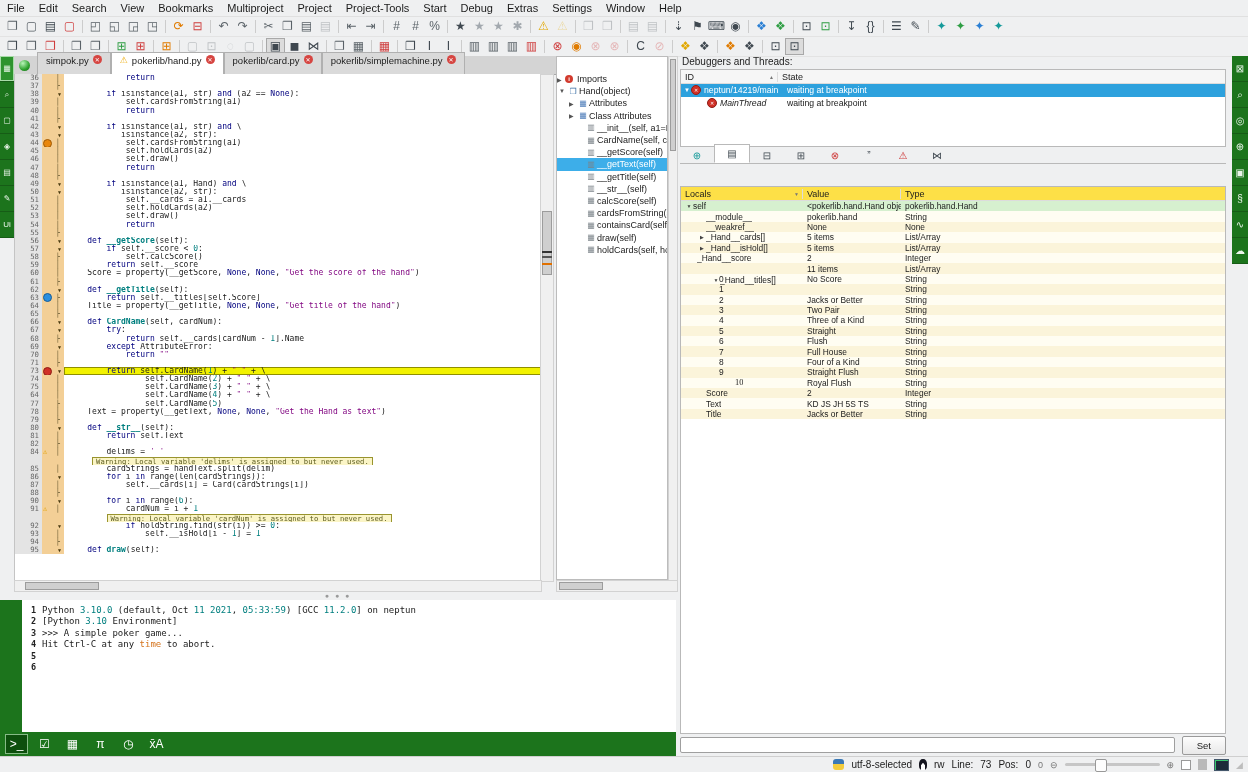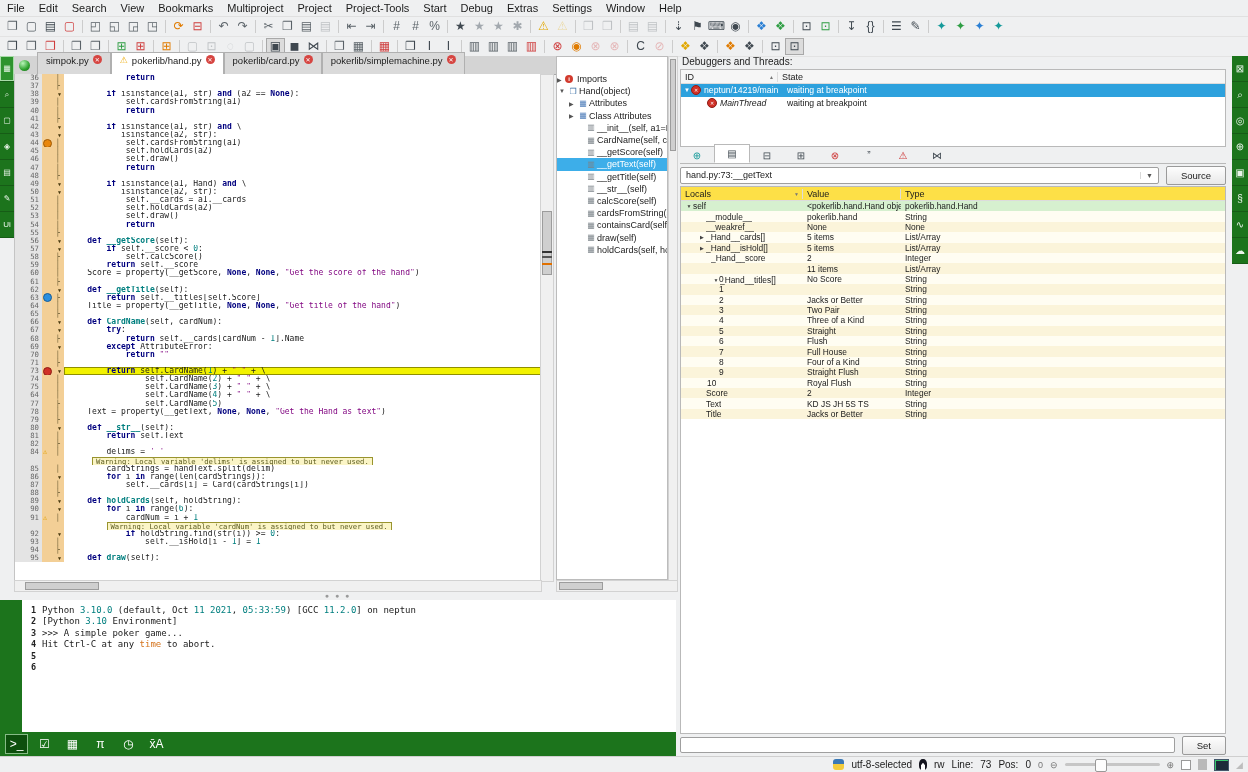--- a/index.html
+++ b/index.html
@@ -49,21 +49,21 @@
   .bp{width:7px;height:7px;border-radius:50%;margin-left:1px;flex:none;color:#fff;font-size:5px;
       display:flex;align-items:center;justify-content:center}
   .bp-red{background:#d03026;border:1px solid #8f1d16}
   .bp-orange{background:#e8860d;border:1px solid #9e5a06}
   .bp-blue{background:#2a8fe0;border:1px solid #1a5c94}
   .warnmark{color:#e0a000;font-size:7px;margin-left:1px}
   .fold{margin-left:auto;margin-right:3px;font-size:5px;color:#4a3a10}
   .bar{margin-left:auto;margin-right:4px;font-size:7px;color:#6b5b33}
   .code{flex:1;white-space:pre;padding-left:4px;overflow:hidden}
   .eline.cur .code{background:#f2f200;box-shadow:inset 0 0 0 1px #8f8f00}
-  .kw{color:#00007f;font-weight:bold}.str{color:#7f007f;font-style:normal}
+  .kw{color:#00007f;font-weight:normal}.str{color:#7f007f;font-style:normal}
   .num{color:#007f7f;font-style:normal}.fn{color:#007f7f;font-weight:bold}
   .annbox{background:#fbf5c6;border:1px solid #99942e;color:#5c5c20;font-size:7.2px;
           padding:0 3px;line-height:7px;display:inline-block}
   
   .vscroll{background:#f0f0f0;border:1px solid #d2d2d2}
   #escroll{left:540px;top:74px;width:12px;height:506px}
   #oscroll{left:668px;top:56px;width:8px;height:524px}
   .vhandle{position:absolute;left:1px;right:1px;background:#cfcfcf;border:1px solid #9c9c9c}
   .tick{position:absolute;left:1px;right:1px;height:2px}
   .hscroll{background:#f0f0f0;border:1px solid #d2d2d2;position:absolute;height:10px}
@@ -687,27 +687,20 @@
       <span class="code">            self.__cards[i] = Card(cardStrings[i])</span>
     </div>
     <div class="eline">
       <span class="ln">88</span>
       <span class="mk">
         <span class="bar">├</span>
       </span>
       <span class="code"></span>
     </div>
     <div class="eline">
-      <span class="ln">89</span>
-      <span class="mk">
-        <span class="fold">▼</span>
-      </span>
-      <span class="code">    <b class="kw">def</b> <b class="fn">holdCards</b>(self, holdString):</span>
-    </div>
-    <div class="eline">
       <span class="ln">90</span>
       <span class="mk">
         <span class="fold">▼</span>
       </span>
       <span class="code">        <b class="kw">for</b> i <b class="kw">in</b> range(<i class="num">6</i>):</span>
     </div>
     <div class="eline">
       <span class="ln">91</span>
       <span class="mk">
         <span class="warnmark">⚠</span>
@@ -865,27 +858,20 @@
   <div id="dtabs">
       <div class="dtab c-teal">⊕</div>
       <div class="dtab active c-dark">▤</div>
       <div class="dtab c-dark">⊟</div>
       <div class="dtab c-dark">⊞</div>
       <div class="dtab c-red">⊗</div>
       <div class="dtab c-dark">”</div>
       <div class="dtab c-red">⚠</div>
       <div class="dtab c-dark">⋈</div>
     </div>
-  <div id="framebar">
-    <div class="combo">
-      <span>hand.py:73:__getText</span>
-      <span class="combo-arrow">▼</span>
-    </div>
-    <div class="btn">Source</div>
-  </div>
   <div id="vars">
       <div class="vhead">
         <span class="vh-name">Locals<span class="sortmark">▼</span></span>
         <span class="vh-val">Value</span>
         <span class="vh-type">Type</span>
       </div>
       <div>
         <div class="vrow hl-self">
           <span class="vcell-name" style="padding-left: 4px;">
             <span class="vexp">▼</span>
@@ -920,21 +906,21 @@
         </div>
         <div class="vrow">
           <span class="vcell-name" style="padding-left: 17px;">
             <span class="vexp">▶</span>
             <span class="vname">_Hand__isHold[]</span>
           </span>
           <span class="vcell-val">5 items</span>
           <span class="vcell-type">List/Array</span>
         </div>
         <div class="vrow">
-          <span class="vcell-name" style="padding-left: 22px;">
+          <span class="vcell-name" style="padding-left: 8px;">
             <span class="vexp"></span>
             <span class="vname">_Hand__score</span>
           </span>
           <span class="vcell-val">2</span>
           <span class="vcell-type">Integer</span>
         </div>
         <div class="vrow">
           <span class="vcell-name" style="padding-left: 31px; margin-top: 23px;">
             <span class="vexp">▼</span>
             <span class="vname">_Hand__titles[]</span>
@@ -1016,21 +1002,21 @@
         </div>
         <div class="vrow">
           <span class="vcell-name" style="padding-left: 30px;">
             <span class="vexp"></span>
             <span class="vname">9</span>
           </span>
           <span class="vcell-val">Straight Flush</span>
           <span class="vcell-type">String</span>
         </div>
         <div class="vrow">
-          <span class="vcell-name" style="padding-left: 18px;">
+          <span class="vcell-name" style="padding-left: 46px; font-family: Liberation Serif, serif;">
             <span class="vexp"></span>
             <span class="vname">10</span>
           </span>
           <span class="vcell-val">Royal Flush</span>
           <span class="vcell-type">String</span>
         </div>
         <div class="vrow">
           <span class="vcell-name" style="padding-left: 17px;">
             <span class="vexp"></span>
             <span class="vname">Score</span>

